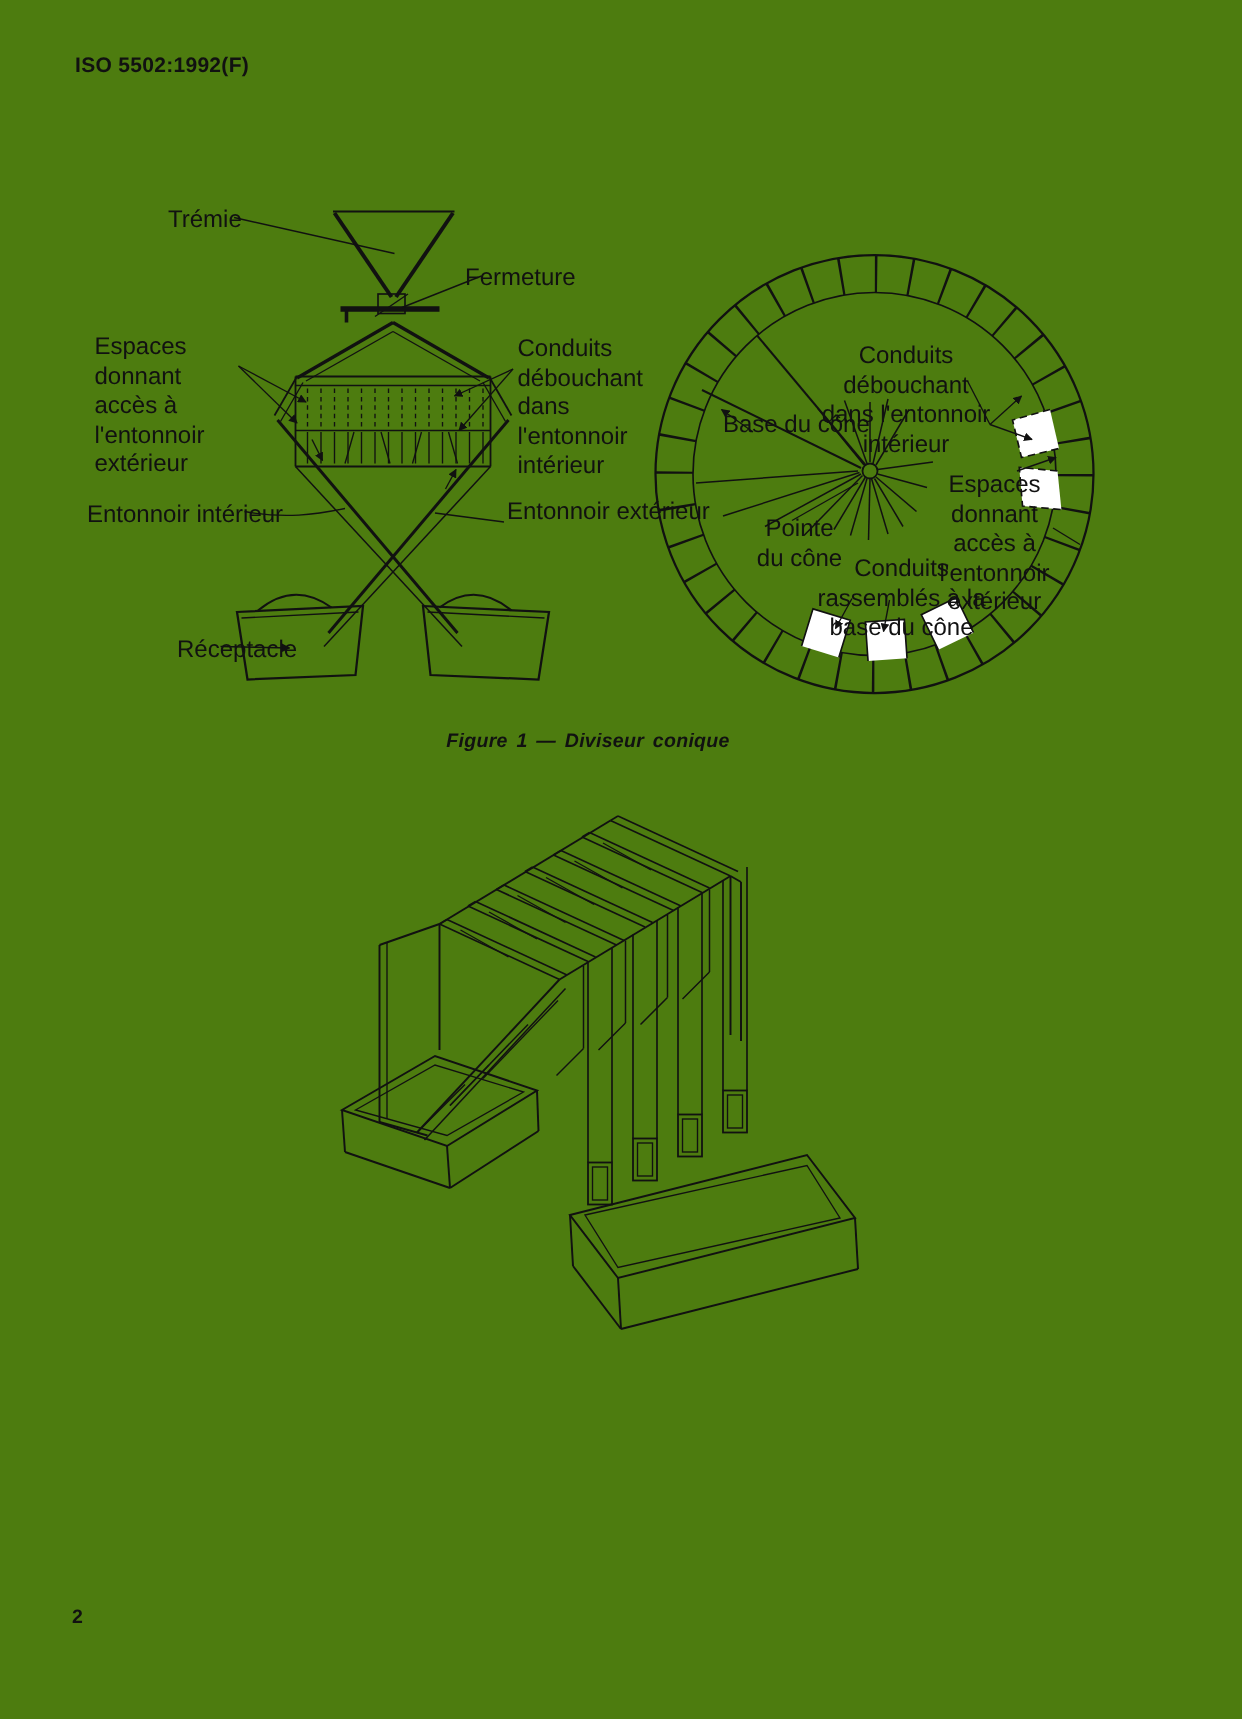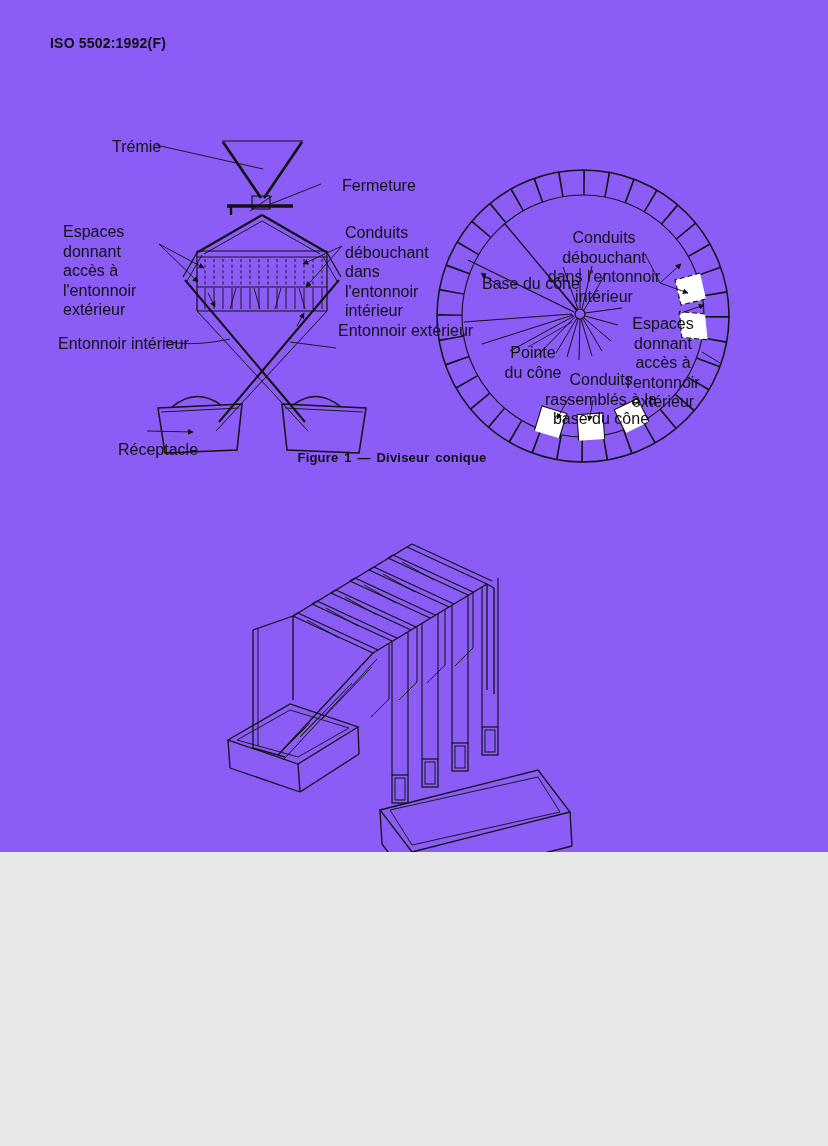--- a/index.html
+++ b/index.html
@@ -1,17 +1,17 @@
 <!DOCTYPE html>
 <html><head>
 <meta charset="utf-8">
 <style>
   html,body{margin:0;padding:0;background:#e8e8e8;}
   .page{
-    position:relative;width:828px;height:852px;background:#8b5cf6;
+    position:relative;width:828px;height:1146px;background:#4d7c0f;
     font-family:"Liberation Sans","DejaVu Sans",sans-serif;color:#111;
     overflow:hidden;margin:0 auto;
   }
   .abs{position:absolute;}
   .lbl{font-size:16px;line-height:1.22;color:#111;}
   .lbl.center{text-align:center;}
   .hdr{font-size:14px;font-weight:bold;letter-spacing:.2px;}
   .caption{font-size:13px;font-weight:bold;text-align:center;letter-spacing:.2px;word-spacing:2px;}
   .pagenum{font-size:13px;font-weight:bold;}
   svg{position:absolute;left:0;top:0;}
@@ -272,29 +272,29 @@
       <path d="M412,852 L414,886" stroke-width="1.3"></path>
       <path d="M570,812 L572,846" stroke-width="1.3"></path>
       <path d="M382,844 L414,886" stroke-width="1.3"></path>
       <path d="M414,886 L572,846" stroke-width="1.3"></path>
     </g>
   </svg>
 
   <div class="abs hdr" style="left:50px;top:35px;">ISO 5502:1992(F)</div>
 
   <div class="abs lbl" style="left:112px;top:137px;">Trémie</div>
-  <div class="abs lbl" style="left:342px;top:176px;">Fermeture</div>
+  <div class="abs lbl" style="left:310px;top:176px;">Fermeture</div>
   <div class="abs lbl" style="left:63px;top:222px;width:102px;">Espaces donnant accès à l'entonnoir extérieur</div>
   <div class="abs lbl" style="left:345px;top:223px;width:112px;">Conduits débouchant dans l'entonnoir intérieur</div>
   <div class="abs lbl" style="left:58px;top:334px;">Entonnoir intérieur</div>
-  <div class="abs lbl" style="left:338px;top:321px;">Entonnoir extérieur</div>
-  <div class="abs lbl" style="left:93px;top:440px;padding-left:25px;">Réceptacle</div>
+  <div class="abs lbl" style="left:338px;top:332px;">Entonnoir extérieur</div>
+  <div class="abs lbl" style="left:93px;top:424px;padding-left:25px;">Réceptacle</div>
 
   <div class="abs lbl center" style="left:544px;top:228px;width:120px;">Conduits débouchant dans l'entonnoir intérieur</div>
   <div class="abs lbl" style="left:482px;top:274px;">Base du cône</div>
   <div class="abs lbl center" style="left:612px;top:314px;width:102px;">Espaces donnant accès à l'entonnoir extérieur</div>
   <div class="abs lbl center" style="left:504px;top:343px;width:58px;">Pointe du cône</div>
   <div class="abs lbl center" style="left:537px;top:370px;width:128px;">Conduits rassemblés à la base du cône</div>
 
-  <div class="abs caption" style="left:192px;top:450px;width:400px;">Figure 1 — Diviseur conique</div>
+  <div class="abs caption" style="left:192px;top:486px;width:400px;font-style:italic;">Figure 1 — Diviseur conique</div>
 
   <div class="abs pagenum" style="left:48px;top:1070px;">2</div>
 </div>
 
 </body></html>

